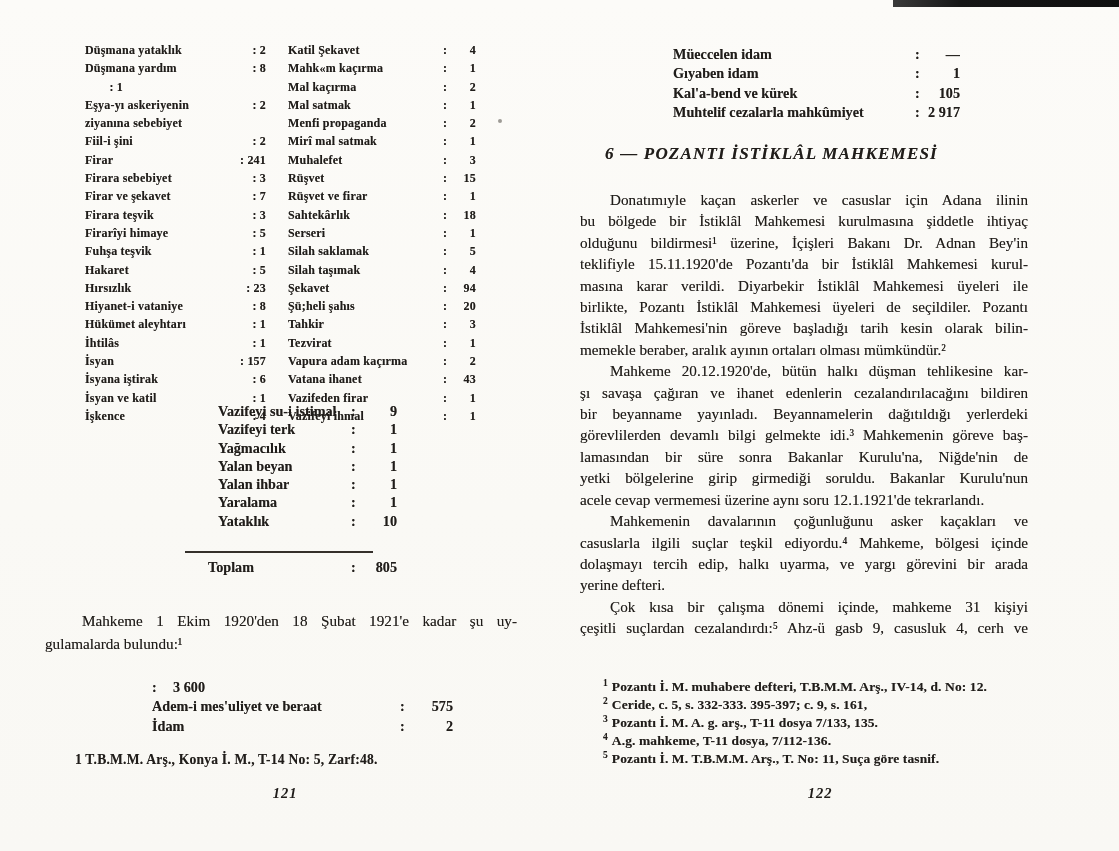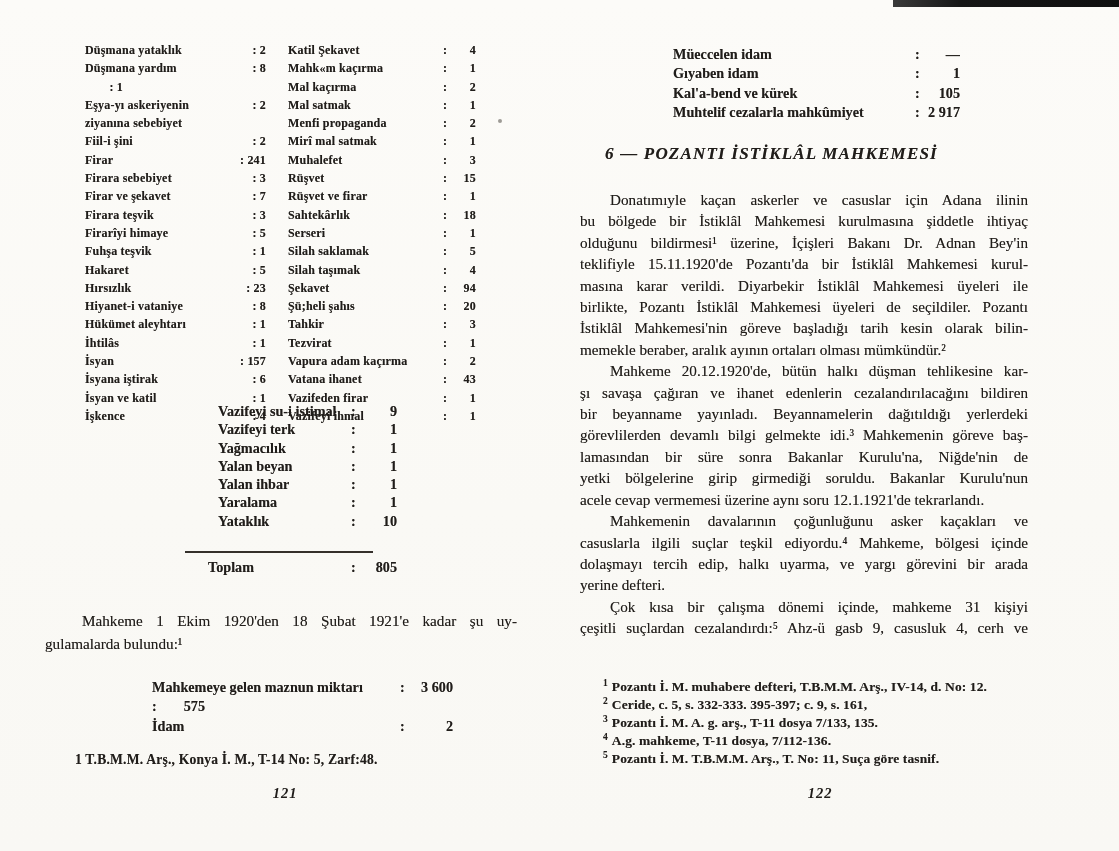--- a/index.html
+++ b/index.html
@@ -309,24 +309,24 @@
       <span class="fval"><span class="cln">:</span><span class="num">805</span></span>
     </div>
 
     <div class="para para-left">
         <div class="pline">Mahkeme 1 Ekim 1920'den 18 Şubat 1921'e kadar şu uy-</div>
         <div class="pline">gulamalarda bulundu:¹</div>
       </div>
 
     <div class="outcome outcome-left">
         <div class="trow" style="width: 100%;">
-          <span class="lbl">Mahkemeye gelen maznun miktarı</span>
           <span class="fval"><span class="cln">:</span><span class="num">3 600</span></span>
         </div>
         <div class="trow" style="width: 100%;">
+          <span class="lbl">Adem-i mes'uliyet ve beraat</span>
           <span class="fval"><span class="cln">:</span><span class="num">575</span></span>
         </div>
         <div class="trow" style="width: 100%;">
           <span class="lbl">İdam</span>
           <span class="fval"><span class="cln">:</span><span class="num">2</span></span>
         </div>
       </div>
 
     <div class="footnote-left">1 T.B.M.M. Arş., Konya İ. M., T-14 No: 5, Zarf:48.</div>
 

